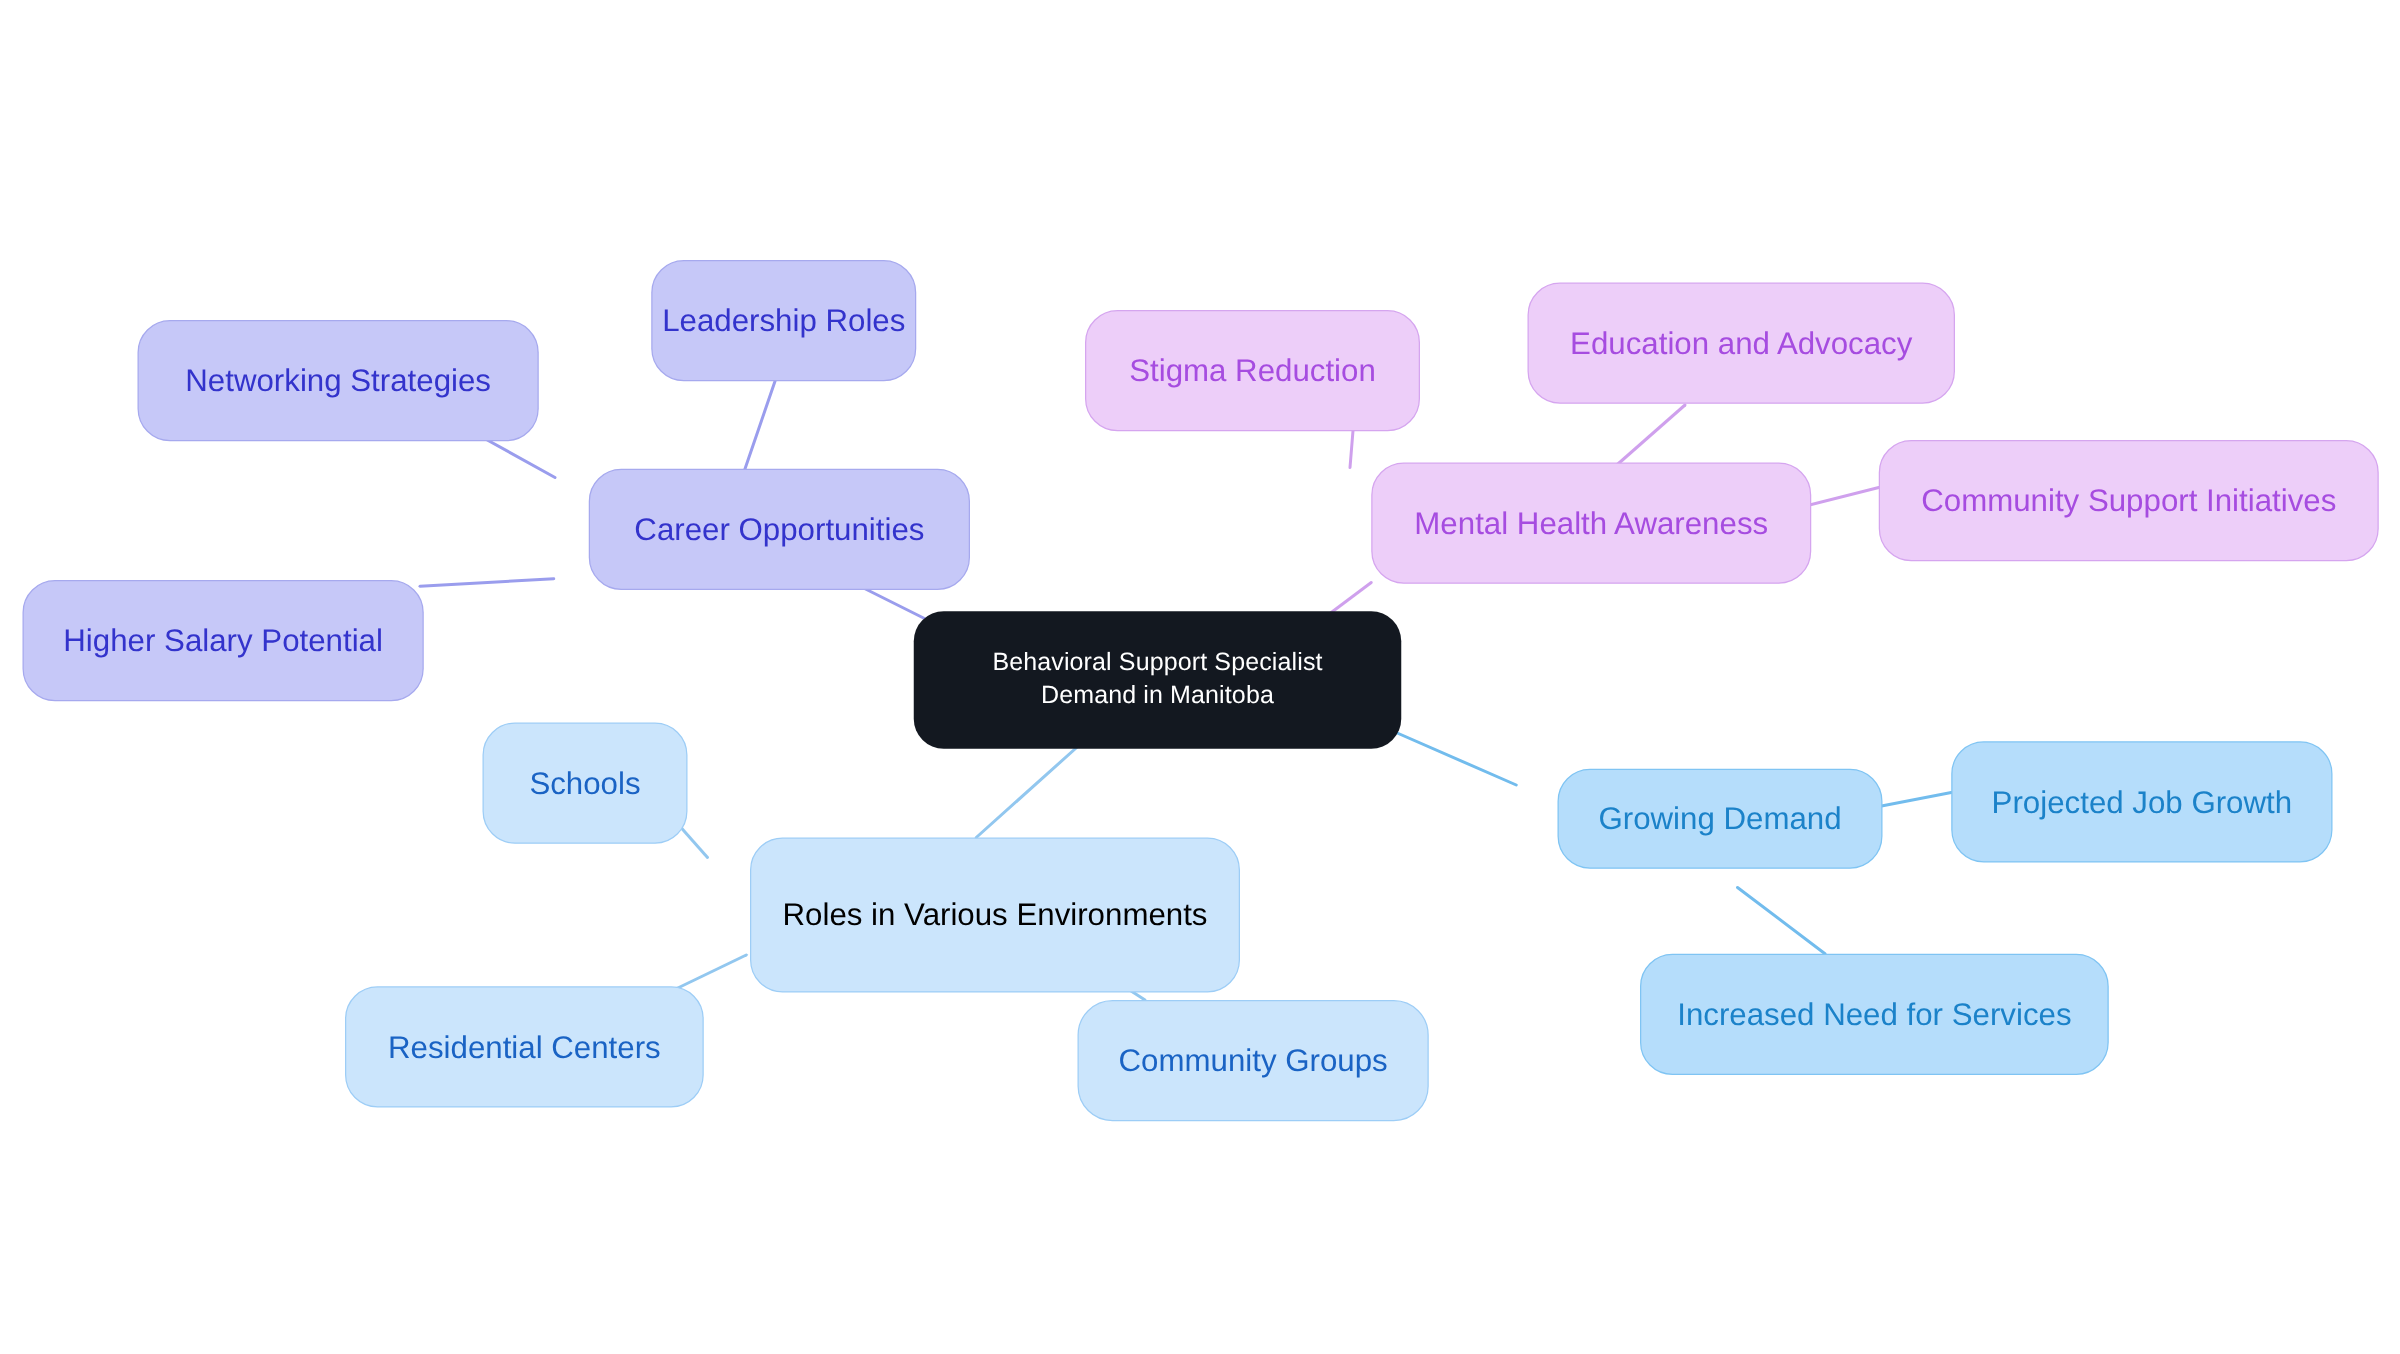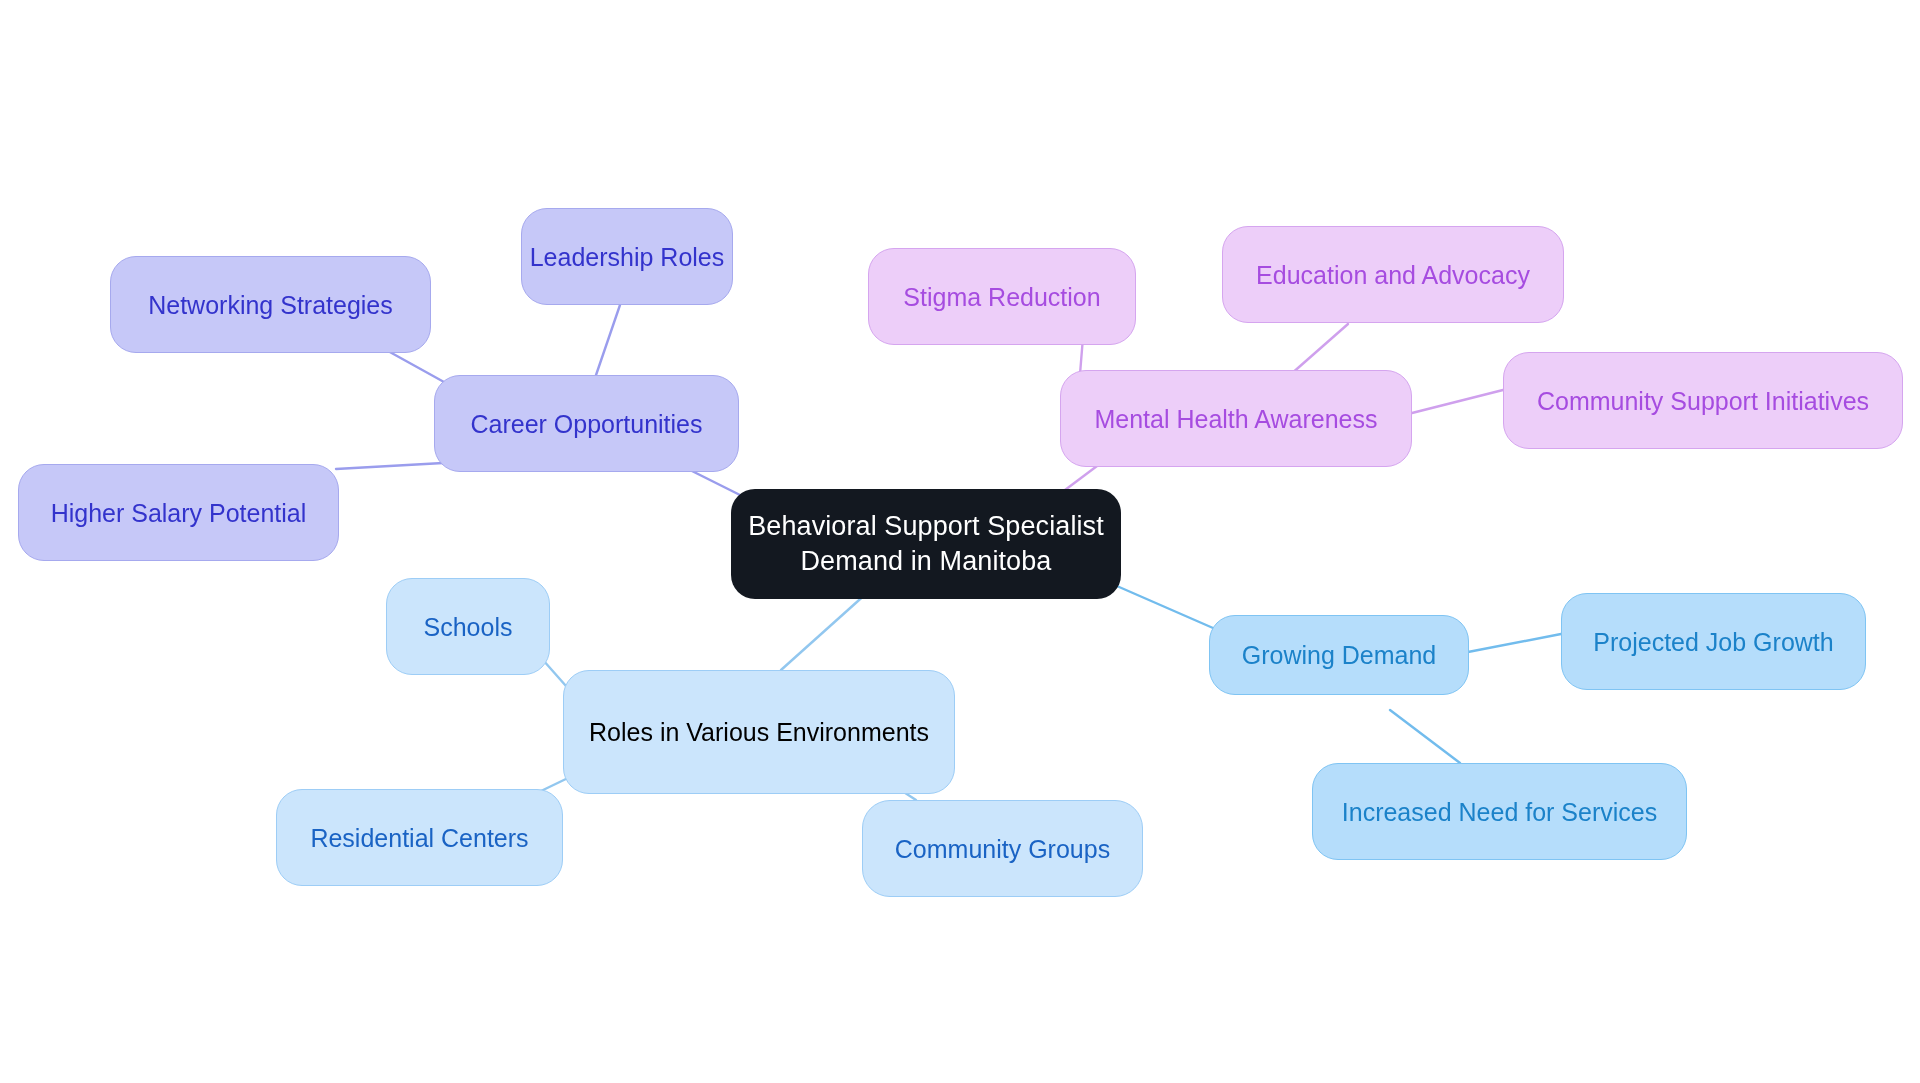--- a/index.html
+++ b/index.html
@@ -35,24 +35,24 @@
     border-width: 1.5px;
     line-height: 1.28;
     white-space: pre-line;
     user-select: none;
   }
   .node.root {
     border-radius: 24px;
     border-width: 0;
     background: #131820;
     color: #ffffff;
-    font-size: 27px;
+    font-size: 20px;
     letter-spacing: 0.1px;
   }
-  .node.branch { font-size: 25px; }
+  .node.branch { font-size: 25px; margin-left: 37px; }
   .node.leaf   { font-size: 25px; }
 </style>
 </head>
 <body>
 
 <div id="canvas">
   <svg id="edge-layer" viewBox="0 0 1920 1083" width="1920" height="1083">
       <line x1="744" y1="497" x2="690" y2="470" stroke="#9a9ded" stroke-width="2.4" stroke-linecap="round"></line>
       <line x1="444" y1="382" x2="388" y2="351" stroke="#9a9ded" stroke-width="2.4" stroke-linecap="round"></line>
       <line x1="595" y1="378" x2="620" y2="305" stroke="#9a9ded" stroke-width="2.4" stroke-linecap="round"></line>

